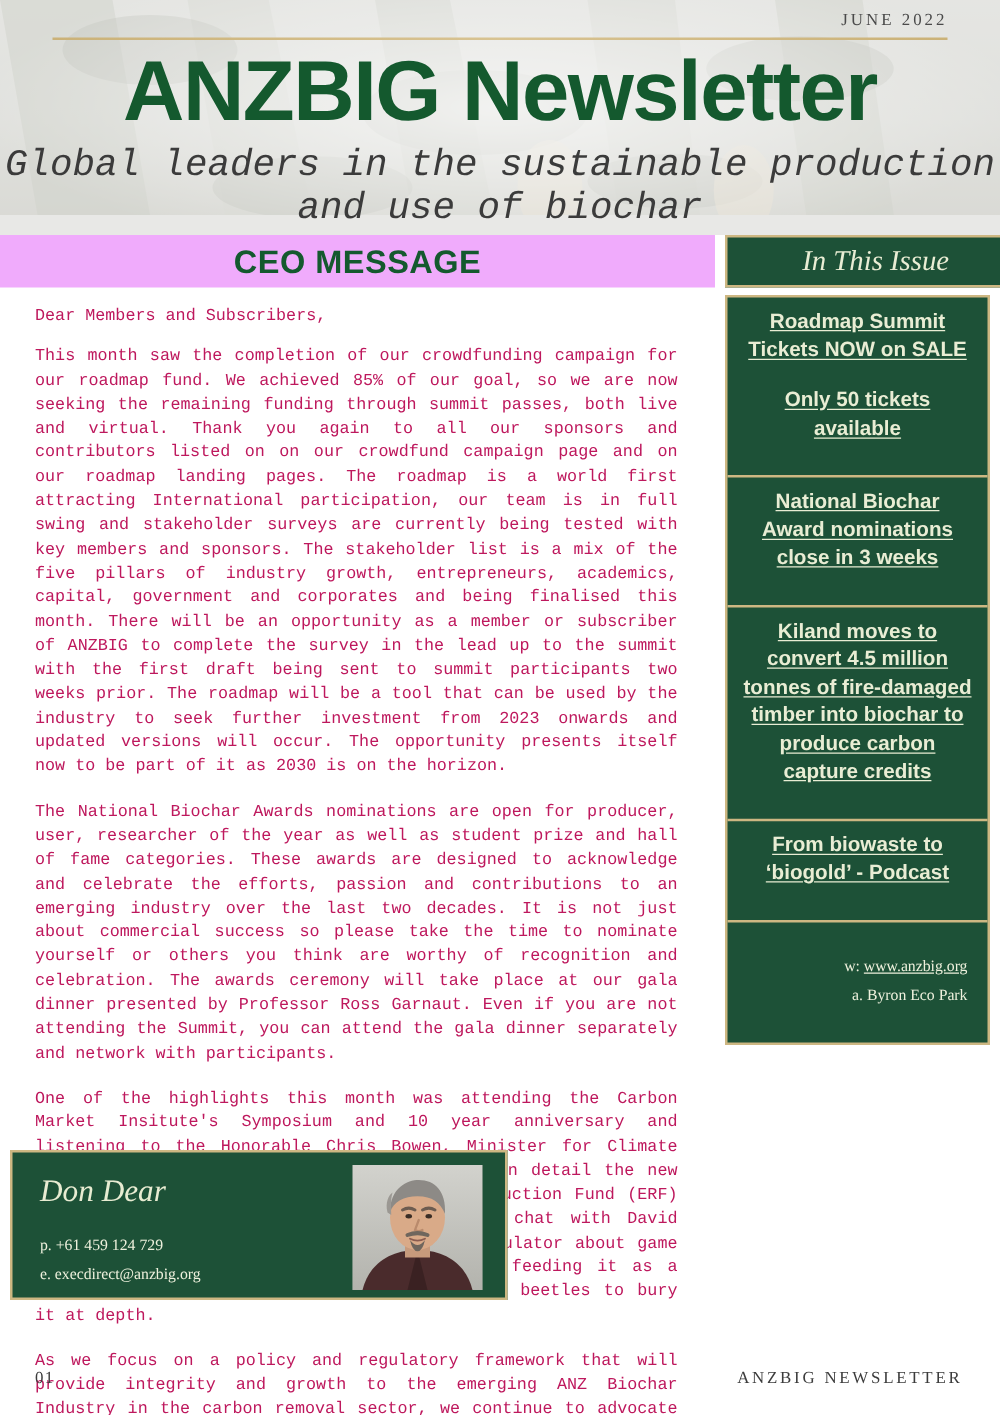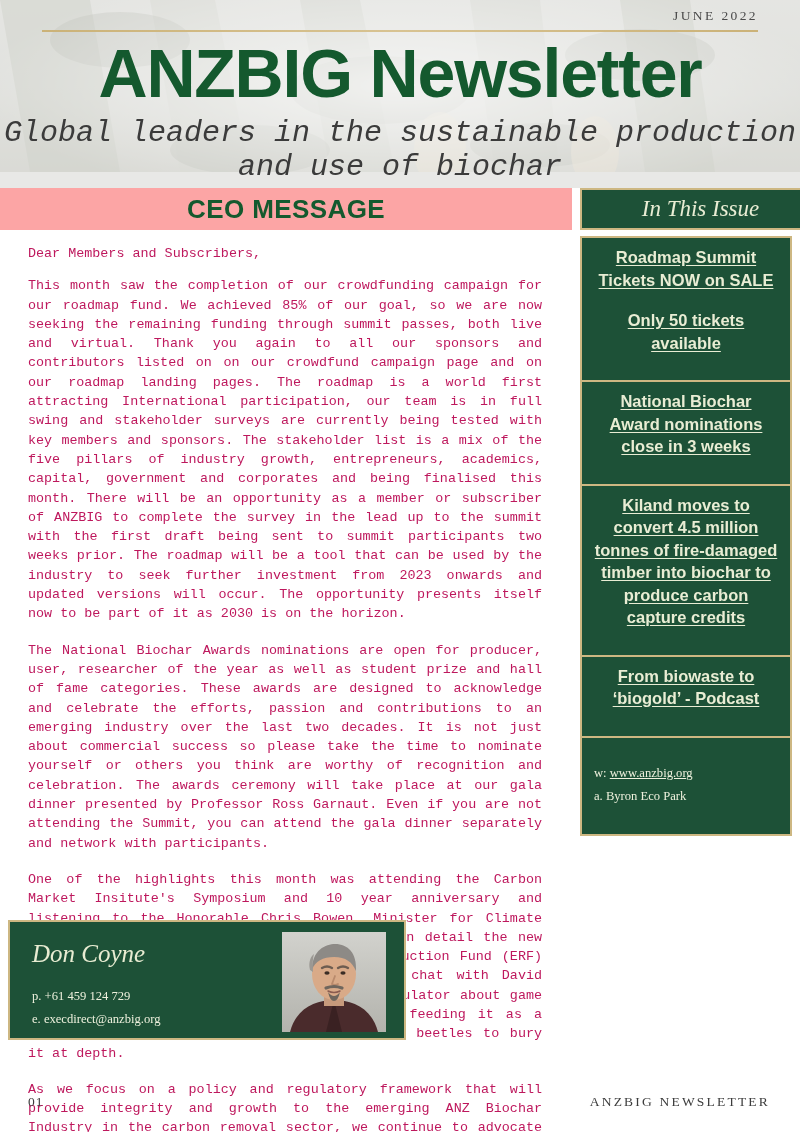--- a/index.html
+++ b/index.html
@@ -86,21 +86,21 @@
   
   .main-col {
     position: absolute;
     left: 0;
     top: 0;
     width: 572px;
   }
   .section-banner {
     width: 572px;
     height: 42px;
-    background: #fca5a5;
+    background: #f0abfc;
     display: flex;
     align-items: center;
     justify-content: center;
     font-family: "Liberation Sans", sans-serif;
     font-weight: bold;
     font-size: 26px;
     letter-spacing: 0.4px;
     color: #14592e;
   }
   .article {
@@ -205,21 +205,21 @@
     line-height: 22.5px;
     color: #e9edd4;
     text-decoration: underline;
     text-underline-offset: 2px;
     display: inline;
     cursor: pointer;
   }
   .sidebar-item .headline + .headline-gap { display: block; height: 18px; }
   .contact-block {
     padding: 24px 16px 26px 12px;
-    text-align: left;
+    text-align: right;
     font-family: "Liberation Serif", serif;
     font-size: 12.6px;
     line-height: 23px;
     color: #eef1dd;
   }
   .contact-block a {
     color: #eef1dd;
     text-decoration: underline;
   }
 
@@ -339,21 +339,21 @@
           <span>w: </span><a>www.anzbig.org</a>
         </div>
         <div>a. Byron Eco Park</div>
       </div>
 
     </div>
   </div>
 </div>
 
 <div class="signature-card">
-  <div class="sig-name">Don Coyne</div>
+  <div class="sig-name">Don Dear</div>
   <div class="sig-line sig-phone">p. +61 459 124 729</div>
   <div class="sig-line sig-email">e. execdirect@anzbig.org</div>
 
   <div class="portrait">
     <svg viewBox="0 0 104 100" width="104" height="100">
       <defs>
         <linearGradient id="pbg" x1="0" y1="0" x2="0" y2="1">
           <stop offset="0%" stop-color="#d2d2cd"></stop>
           <stop offset="100%" stop-color="#b3b3ad"></stop>
         </linearGradient>

